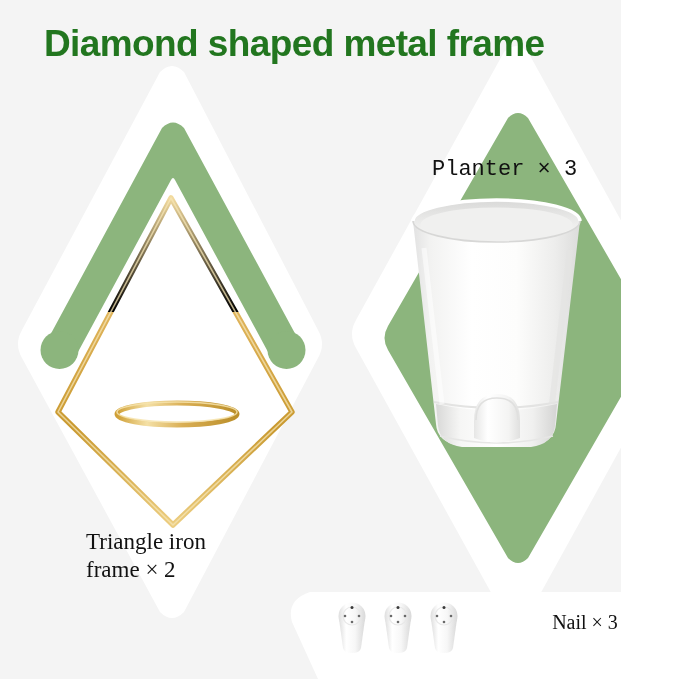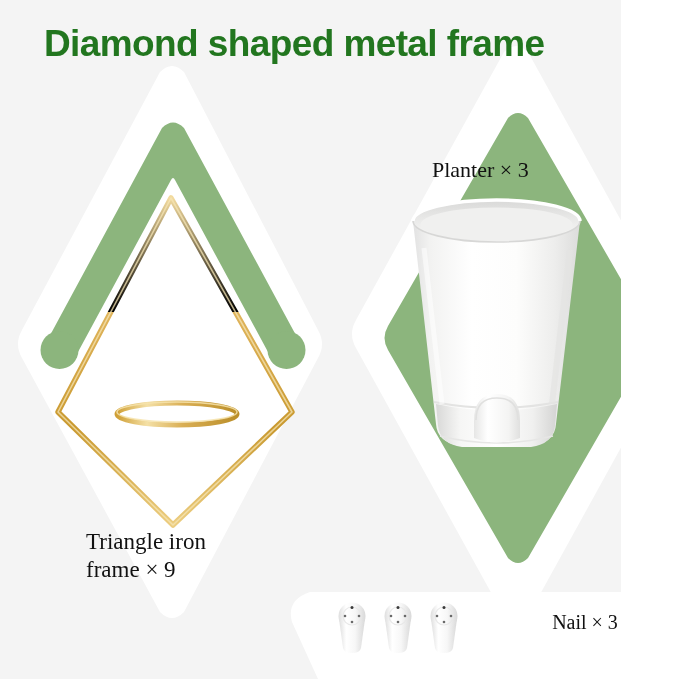--- a/index.html
+++ b/index.html
@@ -50,20 +50,21 @@
     font-size: 23px;
     line-height: 28px;
   }
   #caption-planter {
     left: 432px;
     top: 157px;
     width: 190px;
     font-size: 22px;
     line-height: 26px;
     text-align: left;
+    font-family: Liberation Mono, monospace;
   }
   #caption-nail {
     left: 510px;
     top: 608px;
     width: 150px;
     font-size: 20px;
     line-height: 28px;
     text-align: center;
   }
 </style>
@@ -285,20 +286,20 @@
         <circle cx="359" cy="616" r="1.3" fill="#6a6a6a"></circle>
         <circle cx="352" cy="622" r="1.3" fill="#6a6a6a"></circle>
       </g>
     </g>
   </svg>
 
   <div class="title">Diamond shaped metal frame</div>
 
   <div class="caption" id="caption-frame">
     <div>Triangle iron</div>
-    <div>frame  × 9</div>
+    <div>frame  × 2</div>
   </div>
 
   <div class="caption" id="caption-planter">Planter × 3</div>
 
   <div class="caption" id="caption-nail">Nail × 3</div>
 
 </div>
 
 </body></html>

